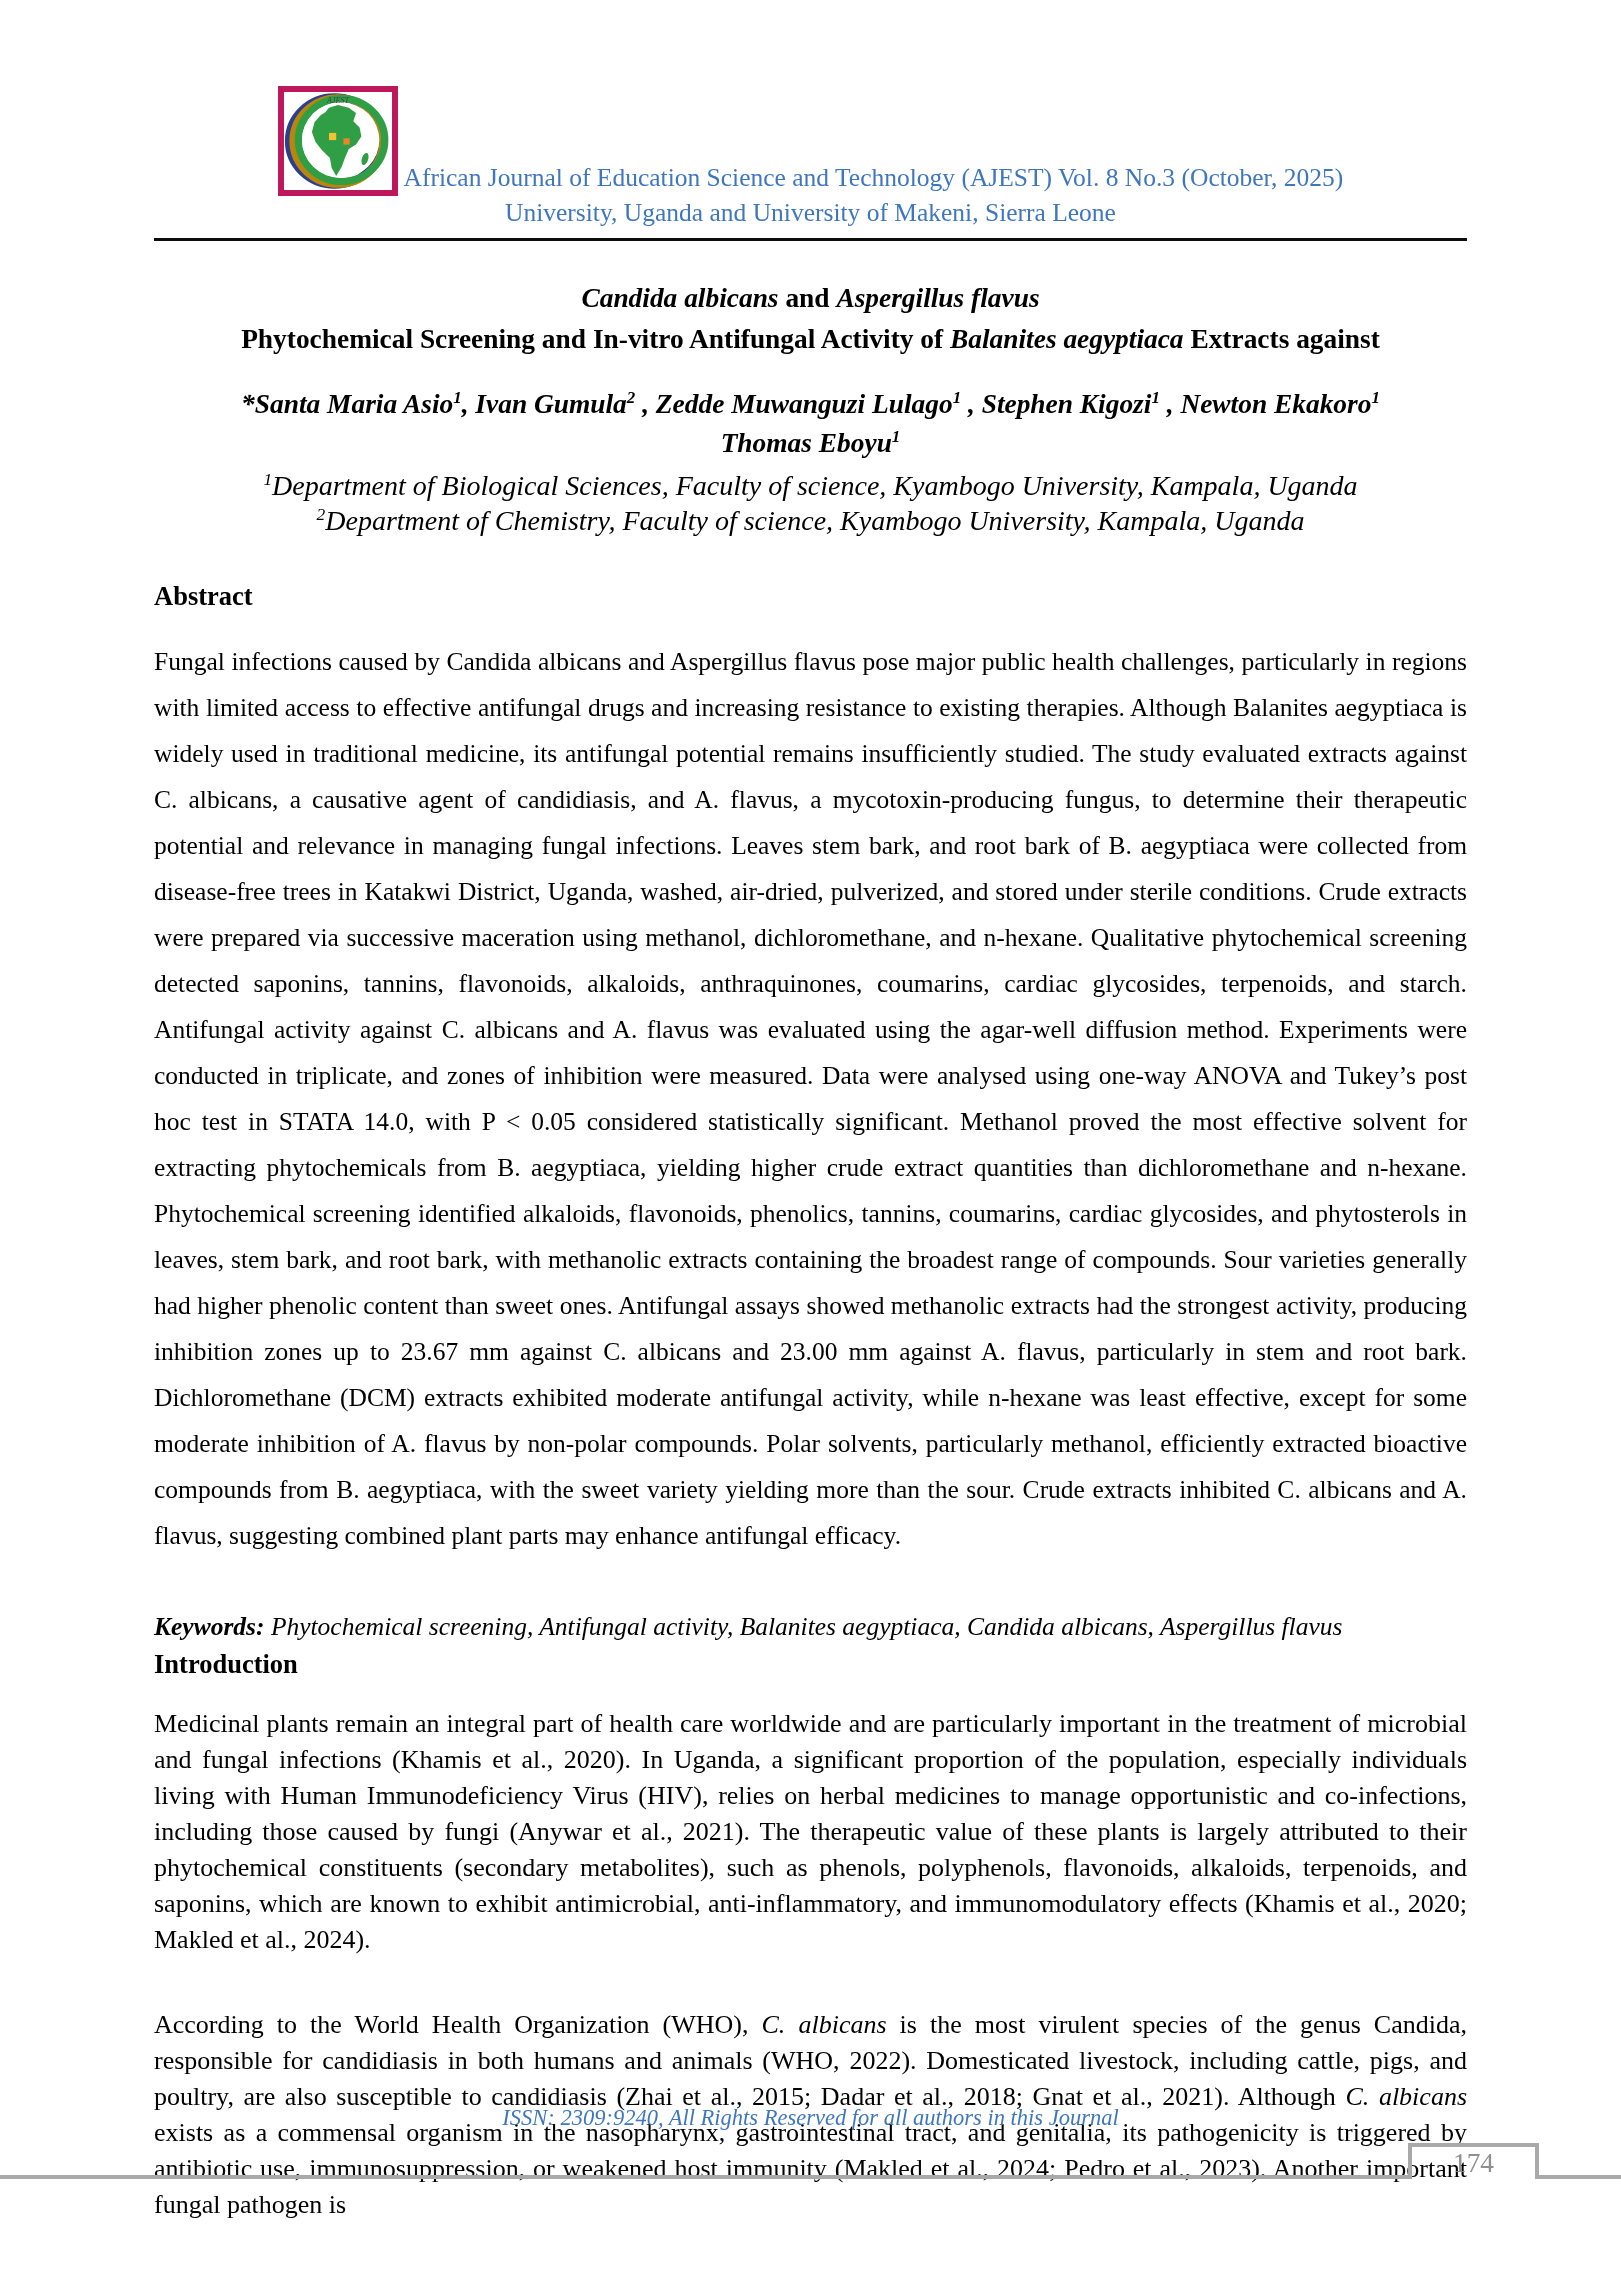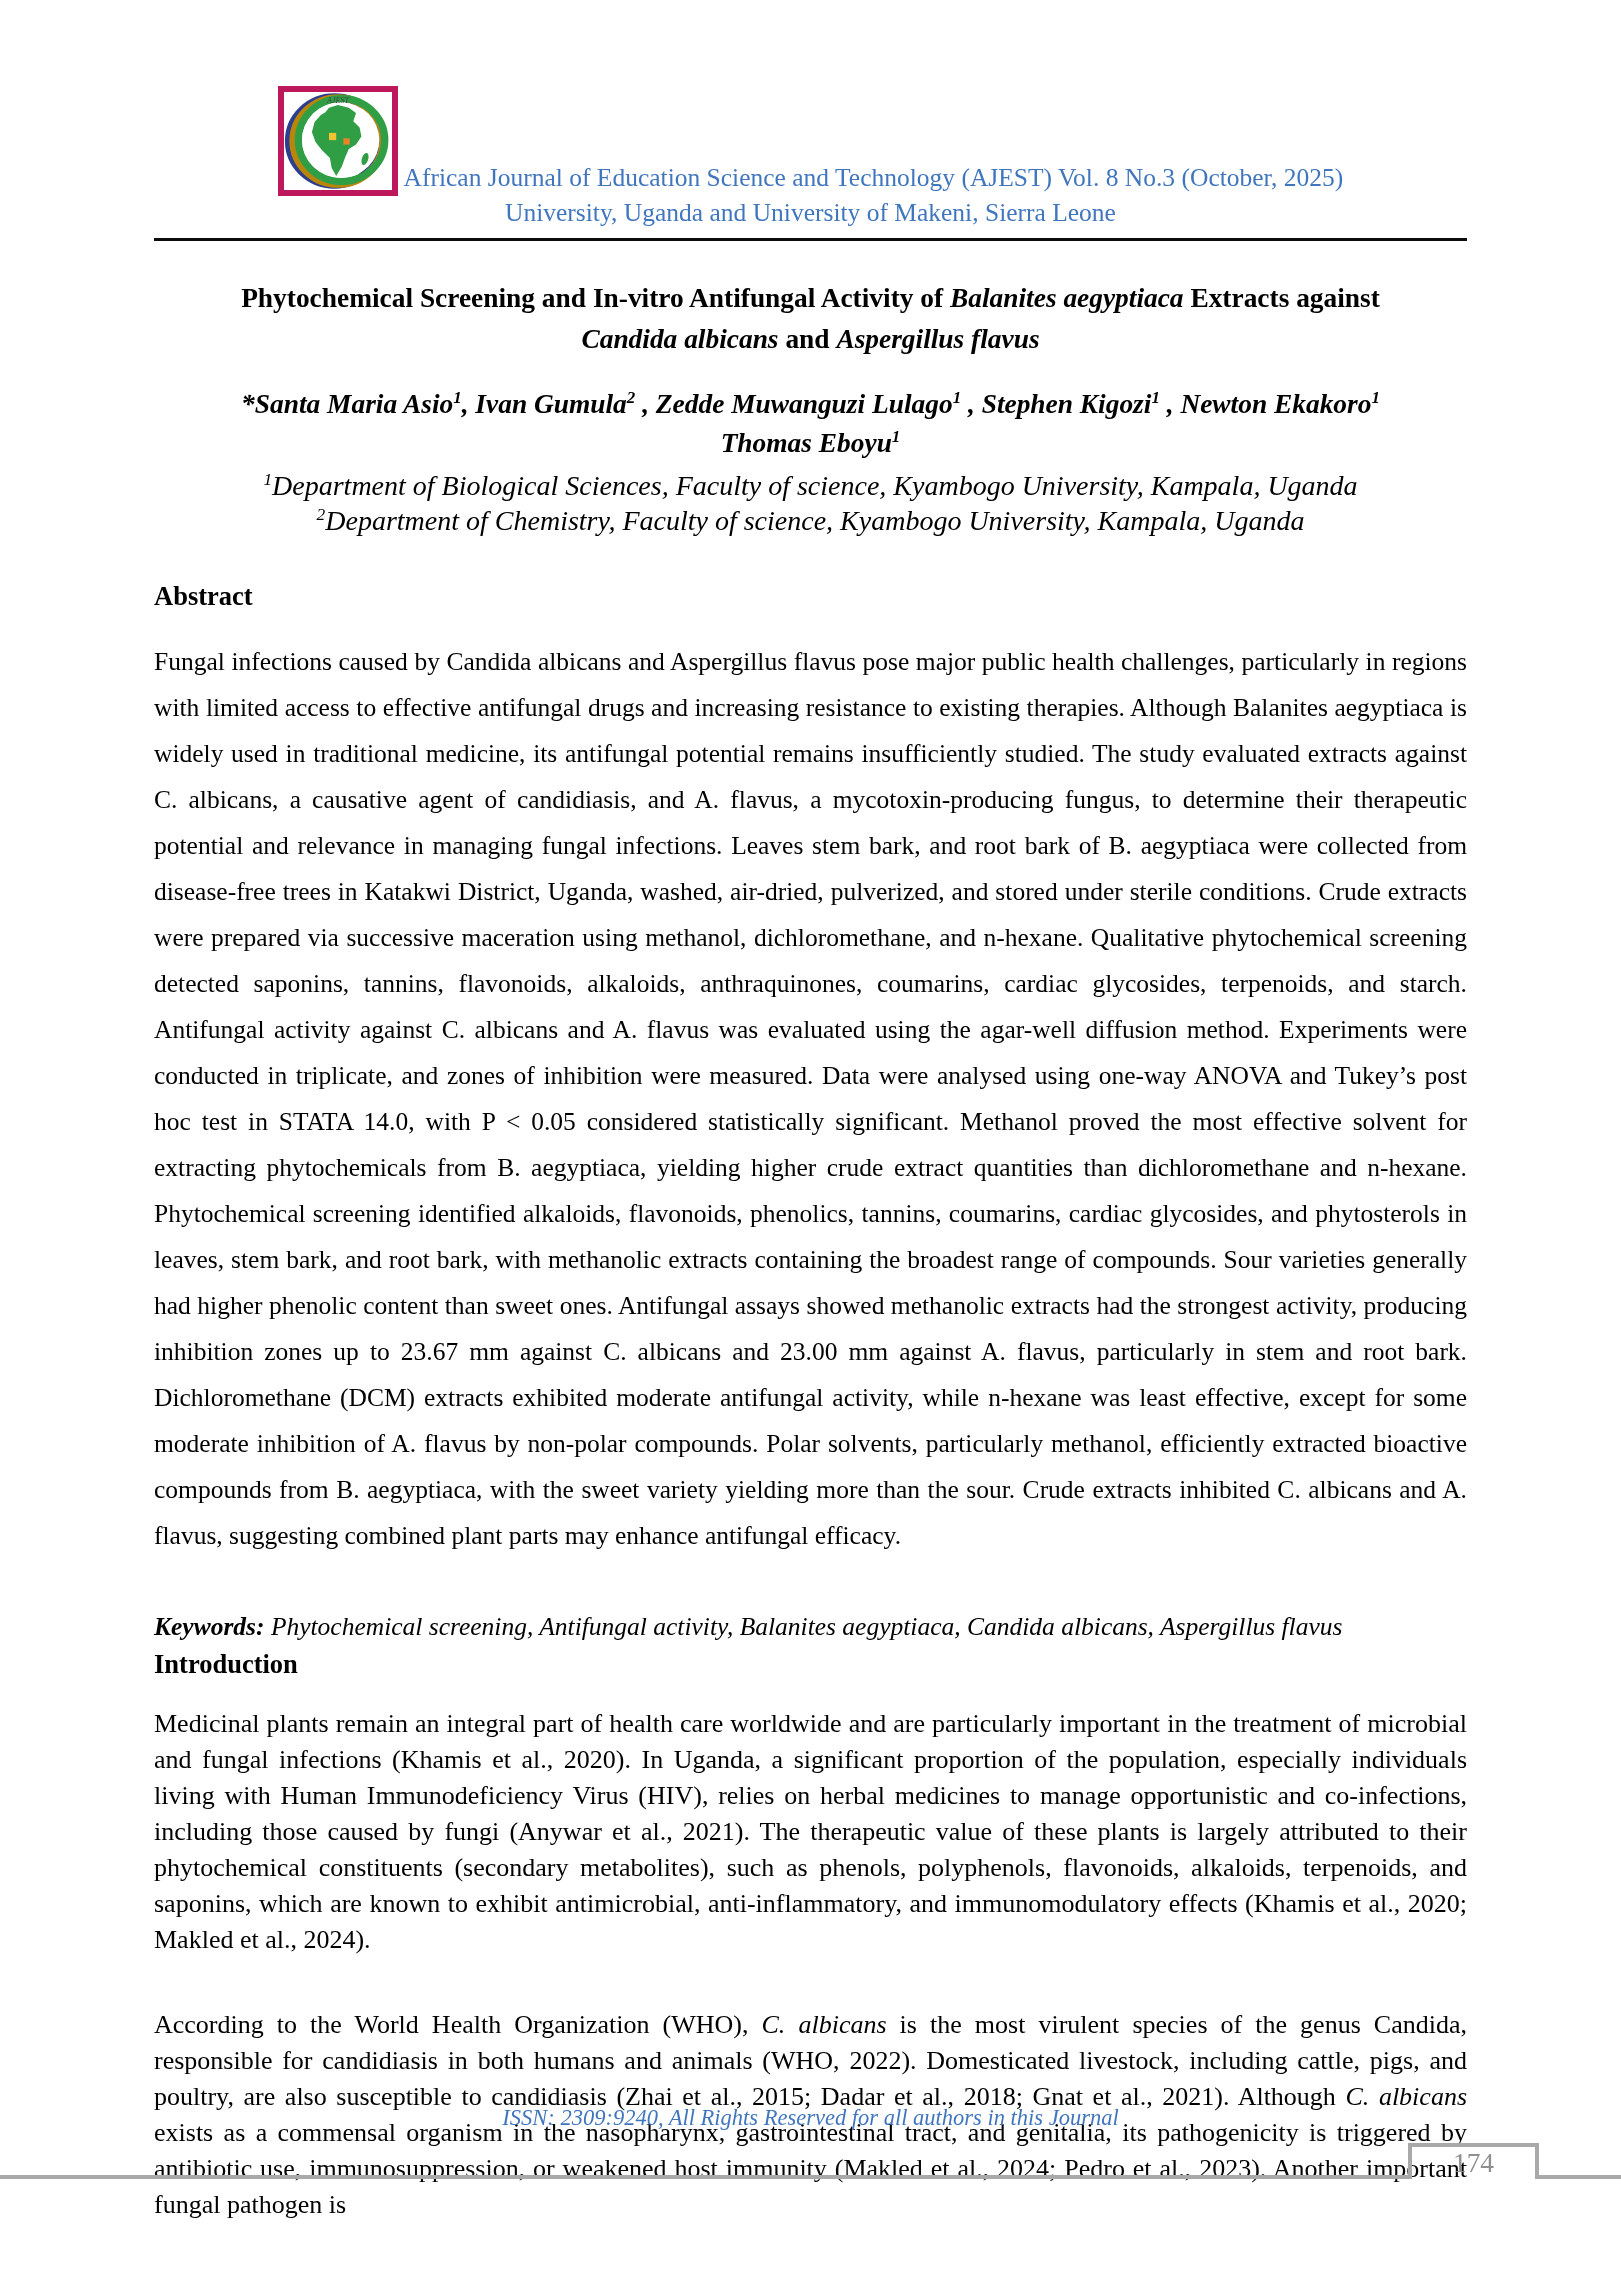--- a/index.html
+++ b/index.html
@@ -166,22 +166,22 @@
             <text x="60" y="13" text-anchor="middle" font-size="9" font-style="italic" fill="#444">AJEST</text>
           </svg>
         </div>
         <div class="header-line1">African Journal of Education Science and Technology (AJEST) Vol. 8 No.3 (October, 2025)</div>
       </div>
       <div>University, Uganda and University of Makeni, Sierra Leone</div>
     </div>
     <hr class="header-divider">
 
     <div class="paper-title">
+      <div><span class="it">Candida albicans</span><span> and </span><span class="it">Aspergillus flavus</span></div>
       <div><span>Phytochemical Screening and In-vitro Antifungal Activity of </span><span class="it">Balanites aegyptiaca</span><span> Extracts against</span></div>
-      <div><span class="it">Candida albicans</span><span> and </span><span class="it">Aspergillus flavus</span></div>
     </div>
 
     <div class="authors">
       <div><span>*Santa Maria Asio</span><sup>1</sup><span>, Ivan Gumula</span><sup>2</sup><span> , Zedde Muwanguzi Lulago</span><sup>1</sup><span> , Stephen Kigozi</span><sup>1</sup><span> , Newton Ekakoro</span><sup>1</sup></div>
       <div><span>Thomas Eboyu</span><sup>1</sup></div>
     </div>
 
     <div class="affiliation"><sup>1</sup><span>Department of Biological Sciences, Faculty of science, Kyambogo University, Kampala, Uganda</span></div>
     <div class="affiliation affiliation-2"><sup>2</sup><span>Department of Chemistry, Faculty of science, Kyambogo University, Kampala, Uganda</span></div>
 

